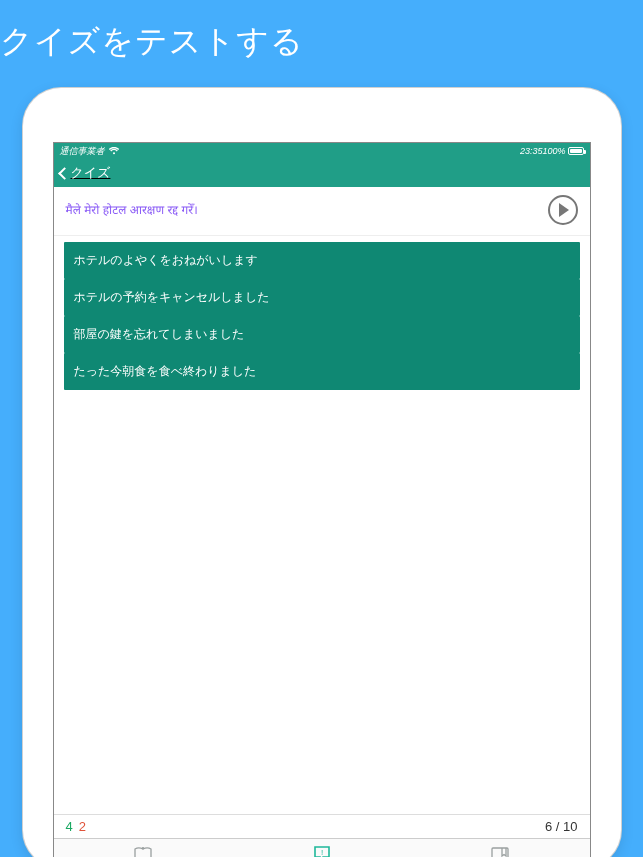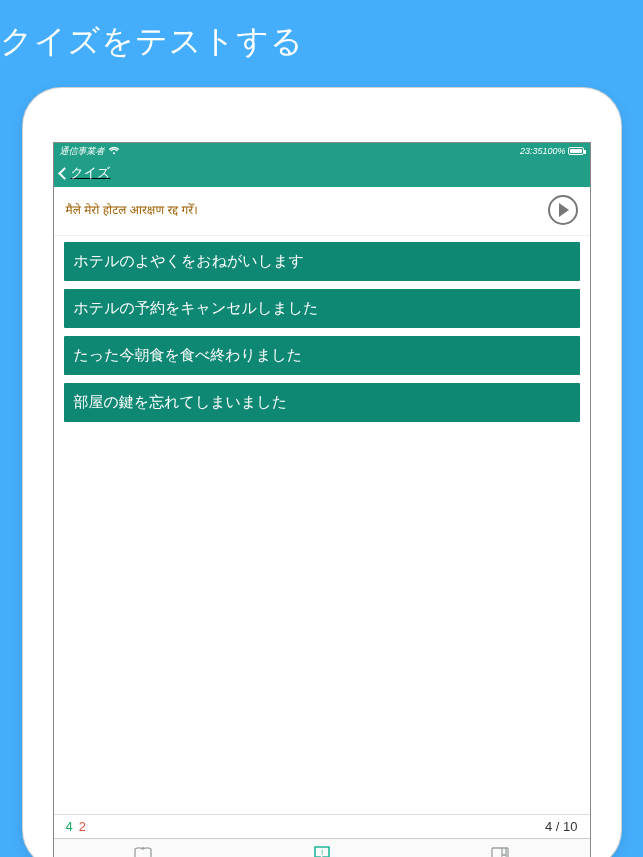--- a/index.html
+++ b/index.html
@@ -88,21 +88,21 @@
     transform: rotate(45deg);
     margin-right: 2px;
   }
   
   .question {
     display: flex;
     align-items: center;
     padding: 8px 12px 10px 12px;
     border-bottom: 1px solid #eee;
   }
-  .qtext { flex: 1; font-size: 12px; color: #a16207; line-height: 1.5; }
+  .qtext { flex: 1; font-size: 12px; color: #8b5cf6; line-height: 1.5; }
   .qtext .line1 { display:block; }
   .qtext .line2 { display:block; }
   .play {
     width: 30px; height: 30px;
     border: 2px solid #777; border-radius: 50%;
     display: flex; align-items: center; justify-content: center;
     cursor: pointer;
     flex: 0 0 auto;
   }
   .play-tri {
@@ -110,23 +110,23 @@
     border-left: 10px solid #777;
     border-top: 7px solid transparent;
     border-bottom: 7px solid transparent;
     margin-left: 3px;
   }
   
   .options { padding: 6px 10px 0 10px; }
   .option {
     background: #0f8873;
     color: #fff;
-    font-size: 15px;
+    font-size: 12px;
     padding: 10px 10px;
-    margin-bottom: 8px;
+    margin-bottom: 0;
     cursor: pointer;
     border-radius:1px;
   }
   .spacer { flex: 1; }
   
   .scorebar {
     height: 24px;
     border-top: 1px solid #ddd;
     display: flex;
     align-items: center;
@@ -188,30 +188,30 @@
         <span class="line1">मैले मेरो होटल आरक्षण रद्द गरेँ।</span>
       </div>
       <div class="play">
         <div class="play-tri"></div>
       </div>
     </div>
 
     <div class="options">
       <div class="option">ホテルのよやくをおねがいします</div>
       <div class="option">ホテルの予約をキャンセルしました</div>
+      <div class="option">部屋の鍵を忘れてしまいました</div>
       <div class="option">たった今朝食を食べ終わりました</div>
-      <div class="option">部屋の鍵を忘れてしまいました</div>
     </div>
 
     <div class="spacer"></div>
 
     <div class="scorebar">
       <span class="correct">4</span>
       <span class="wrong">2</span>
-      <span class="progress">4 / 10</span>
+      <span class="progress">6 / 10</span>
     </div>
 
     <div class="tabbar">
       <div class="tab">
         <svg width="18" height="14" viewBox="0 0 18 14">
             <path fill="none" stroke="#9aa0a0" stroke-width="1.3" d="M9 2C6 .5 3 .8 1 2v10c2-1.2 5-1.5 8 0 3-1.5 6-1.2 8 0V2c-2-1.2-5-1.5-8 0z"></path>
             <circle cx="9" cy="1.2" r="1.2" fill="#9aa0a0"></circle>
           </svg>
       </div>
       <div class="tab">

